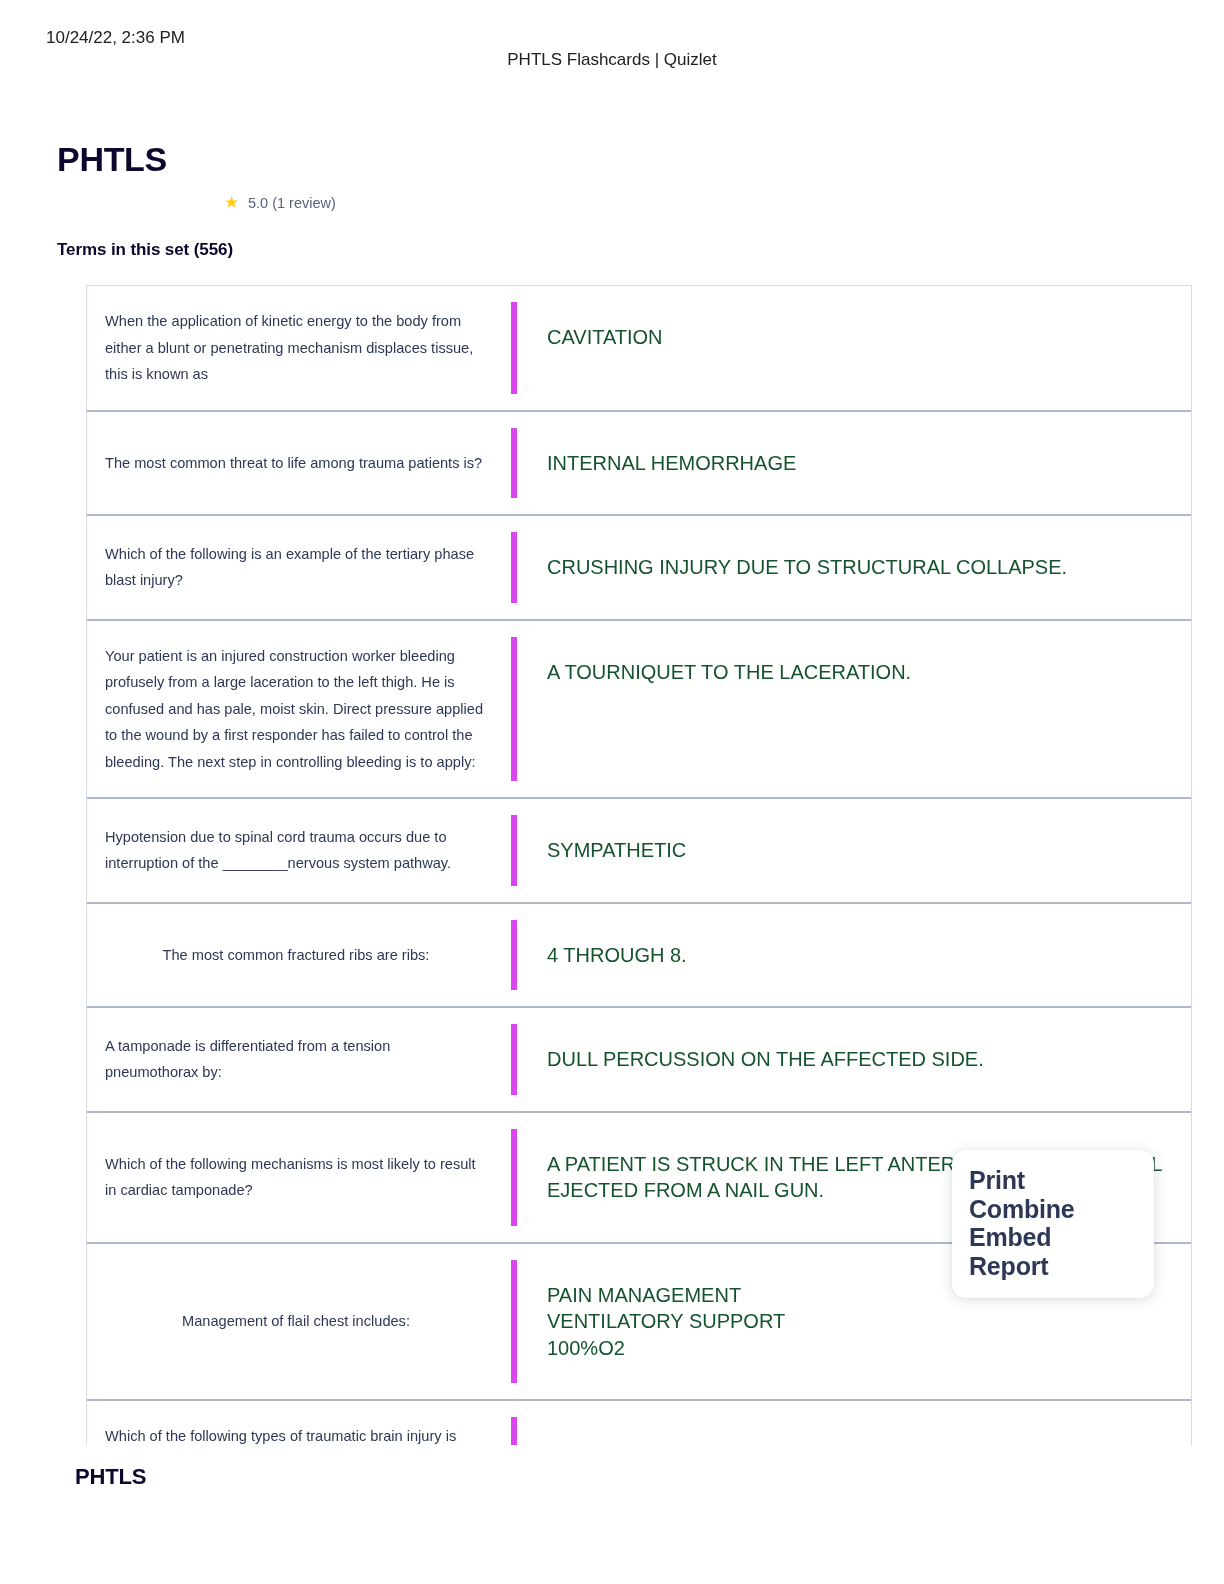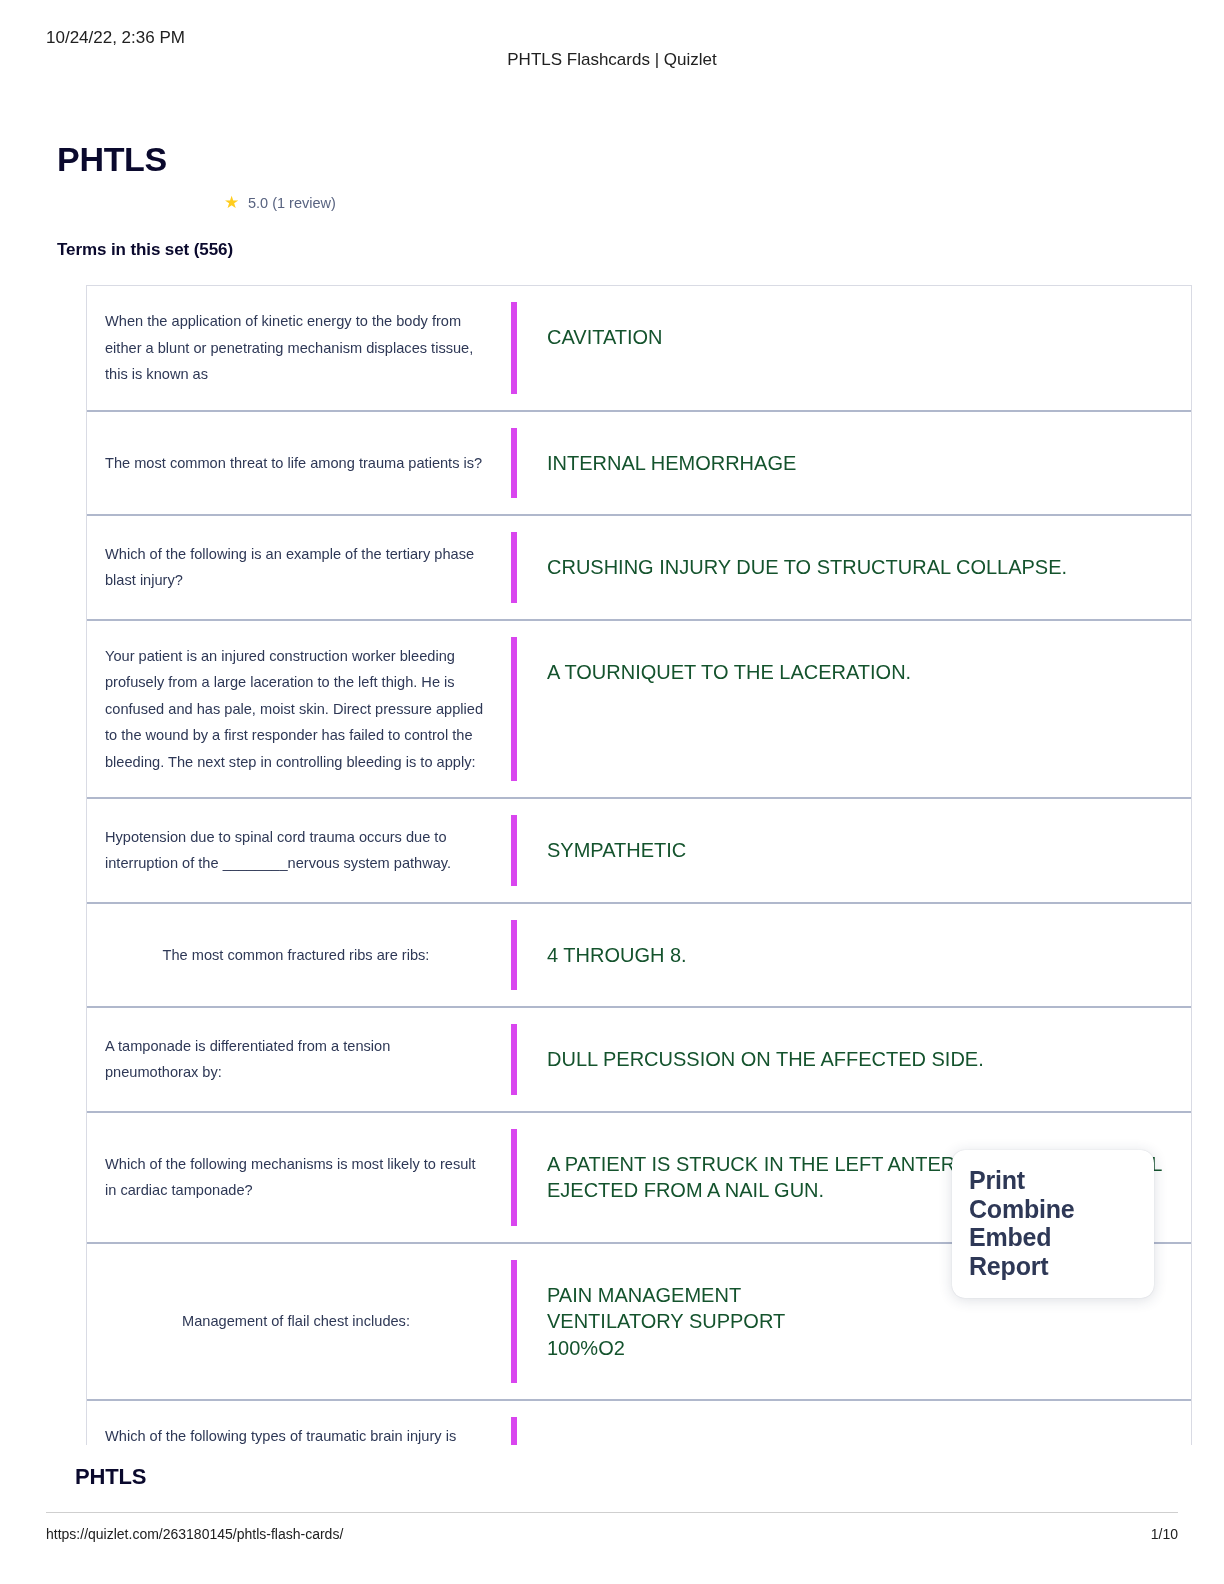--- a/index.html
+++ b/index.html
@@ -285,18 +285,14 @@
 
   <div class="popup-menu" id="popup-menu">
       <div class="popup-item">Print</div>
       <div class="popup-item">Combine</div>
       <div class="popup-item">Embed</div>
       <div class="popup-item">Report</div>
     </div>
 
   <div class="bottom-title">PHTLS</div>
 
-  <div class="print-footer">
-    <span>https://quizlet.com/263180145/phtls-flash-cards/</span>
-    <span>1/10</span>
-  </div>
 
 </div>
 
 </body></html>

